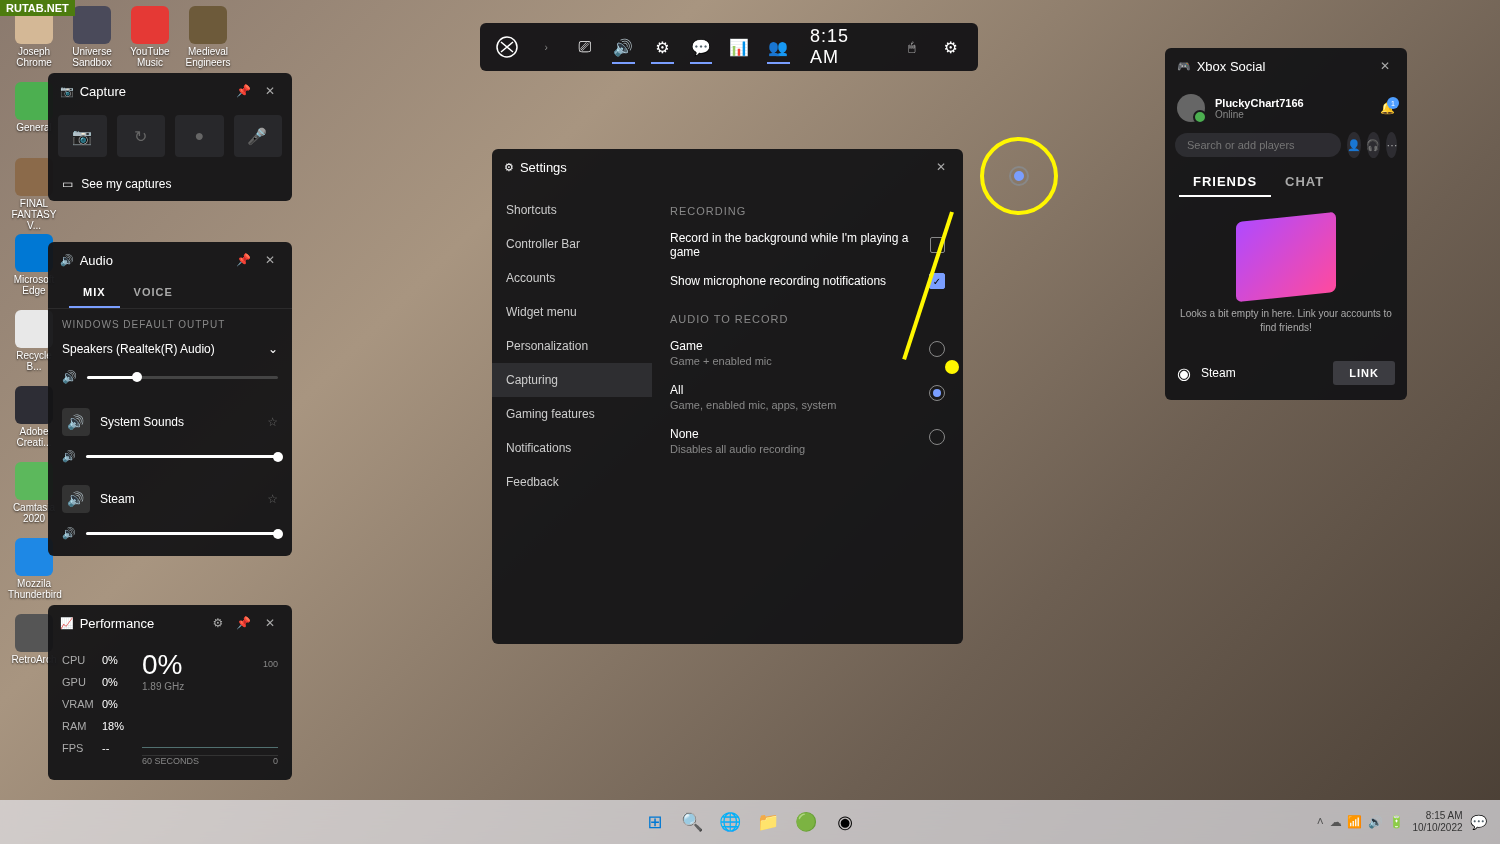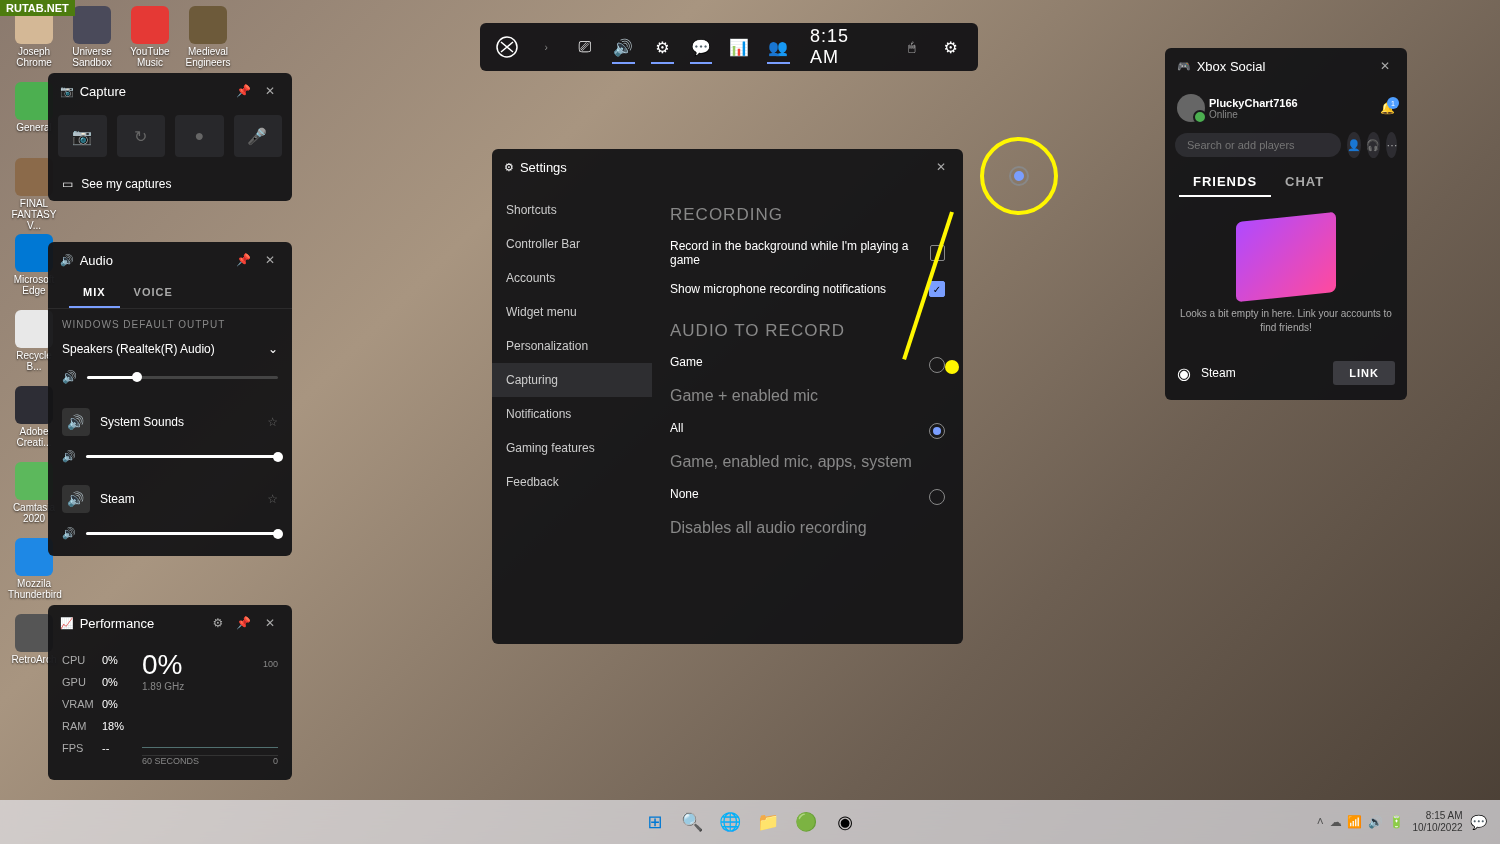--- a/index.html
+++ b/index.html
@@ -46,31 +46,31 @@
 .perf-chart-line{height:40px;border-bottom:1px solid #333;margin-top:24px;position:relative}
 .perf-chart-path{position:absolute;bottom:0;left:0;right:0;height:8px;border-top:1px solid #7aa;opacity:0.6}
 .perf-chart-labels{display:flex;justify-content:space-between;font-size:9px;color:#888}
 .perf-chart-100{position:absolute;right:0;top:10px;font-size:9px;color:#888}
 .settings-widget{top:149px;left:492px;width:471px;height:495px}
 .settings-body{display:flex;height:calc(100% - 36px)}
 .settings-nav{width:160px;padding:8px 0}
 .settings-nav-item{padding:10px 14px;font-size:12px;cursor:pointer;color:#ccc}
 .settings-nav-item.active{background:rgba(60,60,65,0.6)}
 .settings-content{flex:1;padding:12px 18px}
-.sc-section-title{font-size:17px;color:#888;letter-spacing:1px;margin:8px 0 14px}
+.sc-section-title{font-size:11px;color:#888;letter-spacing:1px;margin:8px 0 14px}
 .sc-row{display:flex;align-items:center;justify-content:space-between;margin-bottom:14px;font-size:12px}
 .sc-checkbox{width:16px;height:16px;border:1.5px solid #888;border-radius:2px;display:flex;align-items:center;justify-content:center;font-size:10px}
 .sc-checkbox.checked{background:#7a9eff;border-color:#7a9eff;color:#000}
 .sc-radio-row{display:flex;align-items:flex-start;justify-content:space-between;margin-bottom:16px}
 .sc-radio-label{font-size:12px}
-.sc-radio-sub{font-size:16px;color:#888;margin-top:18px}
+.sc-radio-sub{font-size:11px;color:#888;margin-top:2px}
 .sc-radio{width:16px;height:16px;border:1.5px solid #888;border-radius:50%;display:flex;align-items:center;justify-content:center;margin-top:2px}
 .sc-radio.selected::after{content:'';width:8px;height:8px;background:#7a9eff;border-radius:50%}
 .xbox-widget{top:48px;left:1165px;width:242px;height:352px}
-.xbox-profile{display:flex;align-items:center;padding:10px 12px;gap:4px}
+.xbox-profile{display:flex;align-items:center;padding:10px 12px;gap:10px}
 .xbox-avatar{width:28px;height:28px;border-radius:50%;background:#666;position:relative}
 .xbox-avatar::after{content:'';position:absolute;bottom:-2px;right:-2px;width:10px;height:10px;background:#4caf50;border-radius:50%;border:2px solid #1a1a1c}
 .xbox-profile-info{flex:1;font-size:11px}
 .xbox-profile-name{font-weight:600}
 .xbox-profile-status{color:#888;font-size:10px}
 .xbox-bell{position:relative;font-size:12px;color:#aaa}
 .xbox-bell .badge{position:absolute;top:-4px;right:-4px;width:12px;height:12px;background:#4e9eff;border-radius:50%;font-size:7px;display:flex;align-items:center;justify-content:center;color:#fff}
 .xbox-search-row{display:flex;gap:6px;padding:0 10px;align-items:center}
 .xbox-search{flex:1;background:rgba(50,50,55,0.8);border-radius:14px;padding:6px 12px;font-size:11px;color:#888;border:none;outline:none}
 .xbox-icon-btn{width:26px;height:26px;border-radius:50%;background:rgba(50,50,55,0.8);display:flex;align-items:center;justify-content:center;font-size:11px;color:#aaa;cursor:pointer}
@@ -289,22 +289,22 @@
     <span class="wh-icon">✕</span>
   </div>
   <div class="settings-body">
     <div class="settings-nav" id="settings-nav">
         <div class="settings-nav-item">Shortcuts</div>
         <div class="settings-nav-item">Controller Bar</div>
         <div class="settings-nav-item">Accounts</div>
         <div class="settings-nav-item">Widget menu</div>
         <div class="settings-nav-item">Personalization</div>
         <div class="settings-nav-item active">Capturing</div>
+        <div class="settings-nav-item">Gaming features</div>
         <div class="settings-nav-item">Notifications</div>
-        <div class="settings-nav-item">Gaming features</div>
         <div class="settings-nav-item">Feedback</div>
       </div>
     <div class="settings-content">
       <div class="sc-section-title">RECORDING</div>
       <div class="sc-row">
         <span>Record in the background while I'm playing a game</span>
         <div class="sc-checkbox"></div>
       </div>
       <div class="sc-row">
         <span>Show microphone recording notifications</span>

